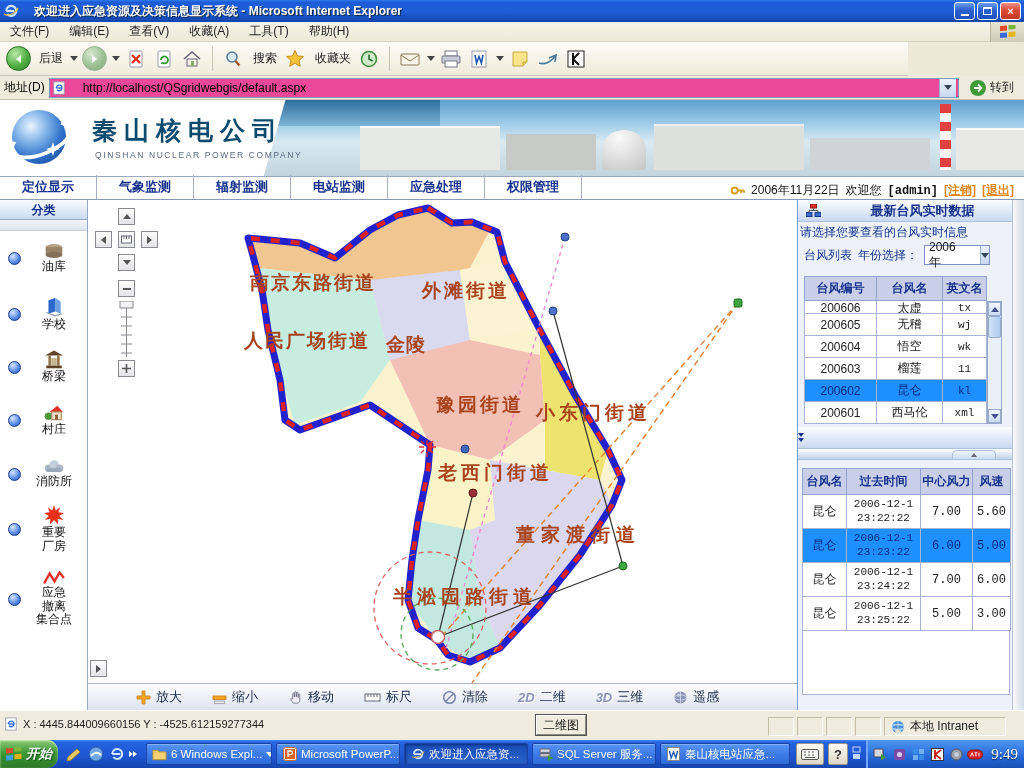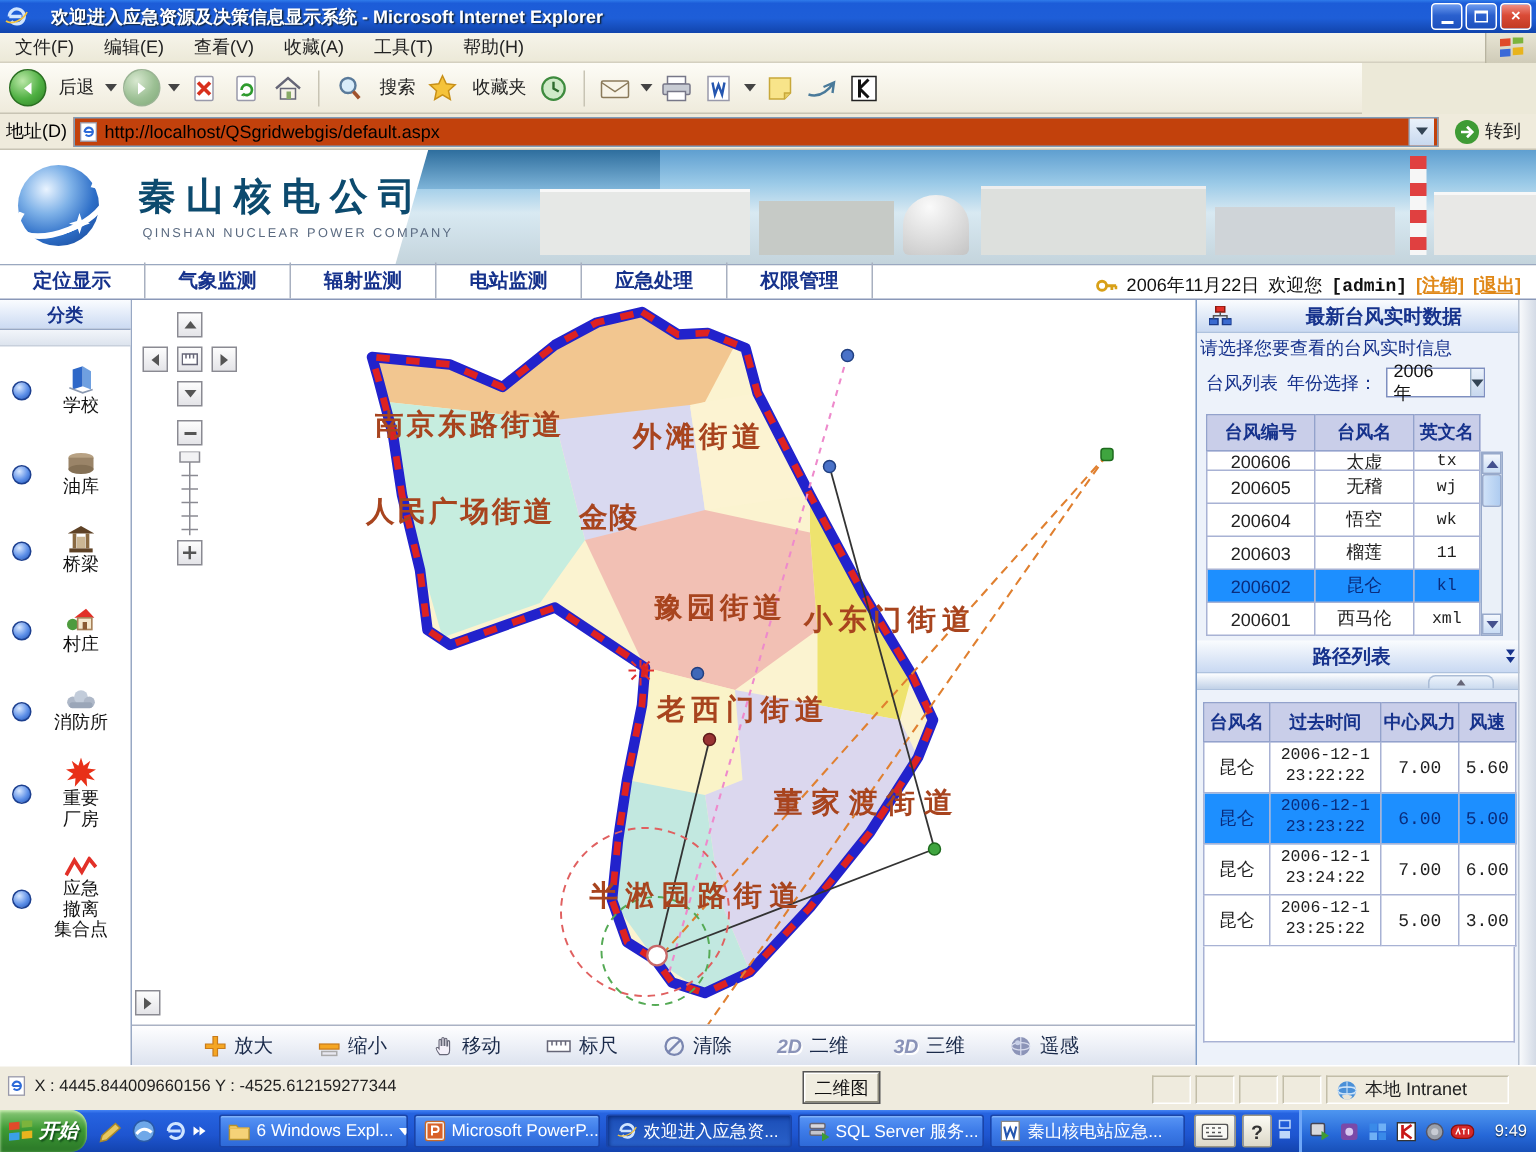--- a/index.html
+++ b/index.html
@@ -37,21 +37,21 @@
   .navcirc { width:25px; height:25px; border-radius:50%; display:flex; align-items:center; justify-content:center;
     background:radial-gradient(circle at 35% 30%,#BCE8A8,#4FB042 55%,#2C7F24); border:1px solid #2B6F22; color:#fff; }
   .navcirc.dis { background:radial-gradient(circle at 35% 30%,#D8E8D0,#9CC094 55%,#7FA878); border-color:#9AB494; }
   .tb-label { margin:0 2px 0 4px; color:#222; }
   .tb-sep { width:1px; height:24px; background:#C8C4B4; margin:0 4px; }
   .tb-ico { width:24px; height:24px; display:flex; align-items:center; justify-content:center; }
   .ddc { color:#444; margin-left:1px; }
 
   
   #addrbar { left:0; top:76px; width:1024px; height:24px; background:#EFEBDC; border-bottom:1px solid #C8C4B4; display:flex; align-items:center; padding:0 4px; gap:4px; }
-  #addrfield { flex:1; height:20px; background:#c2410c; border:1px solid #7F9DB9; display:flex; align-items:center; padding:0 2px; gap:4px; }
+  #addrfield { flex:1; height:20px; background:#ec4899; border:1px solid #7F9DB9; display:flex; align-items:center; padding:0 2px; gap:17px; }
   #addr-drop { width:17px; height:18px; background:linear-gradient(180deg,#EAF2FB,#C8D8EE); border-left:1px solid #9AB0C8; display:flex; align-items:center; justify-content:center; color:#345; margin-left:auto; }
   #gobtn { display:flex; align-items:center; gap:3px; padding:0 6px; height:20px; color:#222; }
 
   
   #banner { left:0; top:100px; width:1024px; height:77px; background:#fff; overflow:hidden; border-bottom:1px solid #9AA8C0; }
   #banner-photo { position:absolute; left:250px; top:0; right:0; bottom:0;
     background:linear-gradient(180deg,#5F9FD0 0%,#9CCBE8 30%,#D8E9F2 55%,#C4D4DC 100%); }
   .bshape { position:absolute; }
   #banner-slant { position:absolute; left:232px; top:-6px; width:42px; height:92px; background:#fff; transform:skewX(-16deg); }
   #logo-sphere { position:absolute; left:12px; top:10px; width:54px; height:54px; border-radius:50%;
@@ -144,21 +144,21 @@
     display:flex; align-items:center; justify-content:center; gap:4px; color:#fff; font-weight:bold; font-size:13px; font-style:italic; text-shadow:1px 1px 1px #14501A; }
   .ql-ico { position:absolute; top:4px; width:20px; height:20px; display:flex; align-items:center; justify-content:center; }
   .taskbtn { position:absolute; top:3px; height:22px; border-radius:2px; border:1px solid #1A44A8;
     background:linear-gradient(180deg,#5895F5,#3D7BE8 50%,#2E6AD8); color:#fff; font-size:11.5px;
     display:flex; align-items:center; gap:4px; padding:0 5px; overflow:hidden; white-space:nowrap; box-shadow:inset 0 1px 0 #7FB0F8; }
   .taskbtn.active { background:linear-gradient(180deg,#1C4FB8,#2960C8); box-shadow:inset 1px 1px 3px #0A2C7C; }
   .tb16 { width:15px; height:15px; flex:none; display:flex; align-items:center; justify-content:center; }
   .ltbtn { position:absolute; top:3px; height:22px; background:linear-gradient(180deg,#FCFBF4,#DCD8C8); border:1px solid #9A9684; border-radius:2px; display:flex; align-items:center; justify-content:center; color:#333; }
   #tray { position:absolute; left:866px; top:0; width:158px; height:28px;
     background:linear-gradient(180deg,#4E96F0,#2668D8 60%,#1850B8); border-left:2px solid #6FA8F8; display:flex; align-items:center; gap:3px; padding:0 4px; }
-  #tray-clock { margin-left:auto; color:#fff; font-size:11px; padding-right:2px; text-shadow:0 1px 1px #123; }
+  #tray-clock { margin-left:auto; color:#fff; font-size:15px; padding-right:2px; text-shadow:0 1px 1px #123;font-family:Liberation Serif, serif; }
   .tray-ico { width:16px; height:16px; flex:none; display:flex; align-items:center; justify-content:center; }
   .qm:before { content:"?"; font-weight:bold; font-size:13px; }
 </style>
 </head>
 <body>
 
 <div class="abs" id="titlebar">
   <svg width="16" height="16" viewBox="0 0 16 16">
       <path d="M3.2 8a5 5 0 1 1 1.2 3.2" stroke="#CFE4FF" stroke-width="2.2" fill="none"></path>
       <path d="M3.2 8h8.2" stroke="#CFE4FF" stroke-width="2.2"></path>
@@ -341,40 +341,40 @@
     <b>[admin]</b>
     <span class="nav-link">[注销]</span>
     <span class="nav-link">[退出]</span>
   </span>
 </div>
 
 <div class="abs" id="sidebar">
   <div id="sb-header">分类</div>
   <div id="sb-strip"></div>
 
+  <div class="sb-item" style="height:54px">
+    <span class="sb-bullet"></span>
+    <span class="sb-body">
+        <svg width="20" height="16" viewBox="0 0 18 14">
+          <ellipse cx="9" cy="3.5" rx="7.5" ry="2.8" fill="#B8A284"></ellipse>
+          <rect x="1.5" y="3.5" width="15" height="7" fill="#9A8468"></rect>
+          <ellipse cx="9" cy="10.5" rx="7.5" ry="2.8" fill="#847055"></ellipse>
+        </svg>
+      <span class="sb-label">油库</span>
+      </span>
+  </div>
   <div class="sb-item" style="height:58px">
     <span class="sb-bullet"></span>
     <span class="sb-body">
         <svg width="20" height="20" viewBox="0 0 18 18">
           <path d="M4 3l6-2v12l-6 2z" fill="#2E68C8"></path>
           <path d="M10 1l5 3v11l-5-2z" fill="#6FA0E0"></path>
           <path d="M2 14l8 3 6-2" fill="none" stroke="#8A98B0"></path>
         </svg>
       <span class="sb-label">学校</span>
-      </span>
-  </div>
-  <div class="sb-item" style="height:54px">
-    <span class="sb-bullet"></span>
-    <span class="sb-body">
-        <svg width="20" height="16" viewBox="0 0 18 14">
-          <ellipse cx="9" cy="3.5" rx="7.5" ry="2.8" fill="#B8A284"></ellipse>
-          <rect x="1.5" y="3.5" width="15" height="7" fill="#9A8468"></rect>
-          <ellipse cx="9" cy="10.5" rx="7.5" ry="2.8" fill="#847055"></ellipse>
-        </svg>
-      <span class="sb-label">油库</span>
       </span>
   </div>
   <div class="sb-item" style="height:48px">
     <span class="sb-bullet"></span>
     <span class="sb-body">
         <svg width="20" height="19" viewBox="0 0 18 17">
           <path d="M1 5l8-4.5L17 5z" fill="#5E4226"></path>
           <rect x="4" y="5" width="2.2" height="9" fill="#8A6A42"></rect>
           <rect x="11.8" y="5" width="2.2" height="9" fill="#8A6A42"></rect>
           <rect x="6.5" y="7" width="5" height="7" fill="#CBB694"></rect>
@@ -642,21 +642,20 @@
           <span class="tri tri-up"></span>
         </div>
       <div class="xps-thumb"></div>
       <div class="xps-btn xps-bot">
           <span class="tri tri-down"></span>
         </div>
     </div>
   </div>
 
   <div class="rp-header" id="pathbar">
-    <span class="rp-title">路径列表</span>
     <span style="margin-right:14px;color:#16328C;display:inline-flex;flex-direction:column;gap:1px">
         <span class="tri tri-down" style="border-width:4px 3px 0"></span>
         <span class="tri tri-down" style="border-width:4px 3px 0"></span>
       </span>
   </div>
   <div id="splitter">
     <span id="split-handle">
         <span class="tri tri-up" style="border-width:0 3px 4px"></span>
       </span>
   </div>

